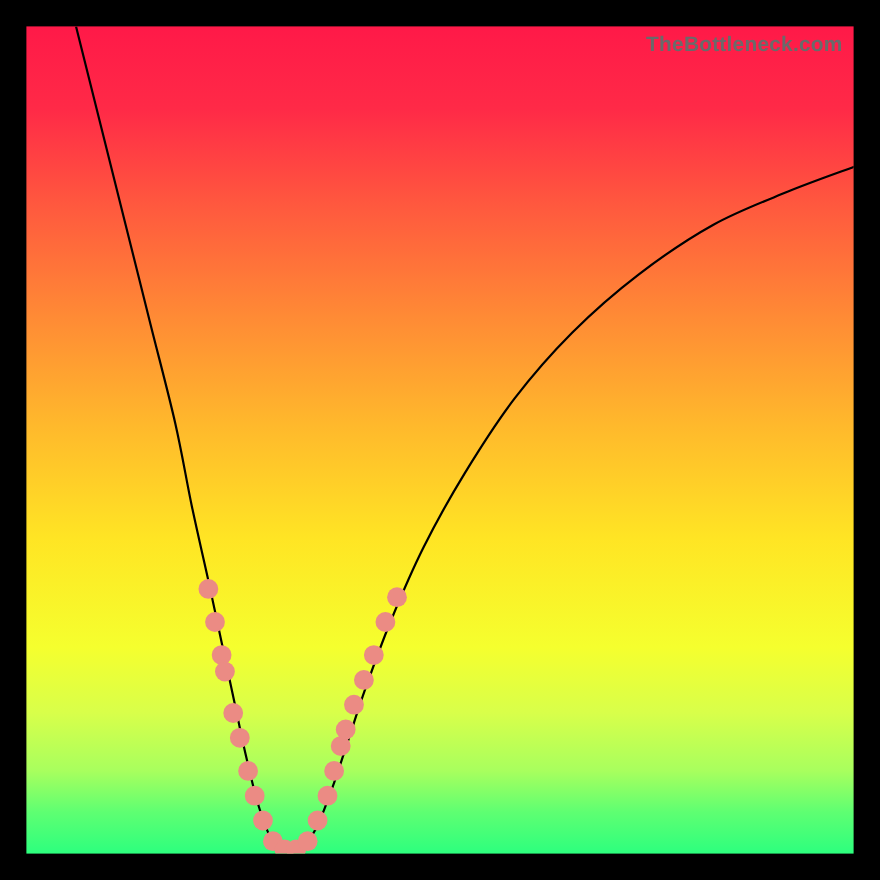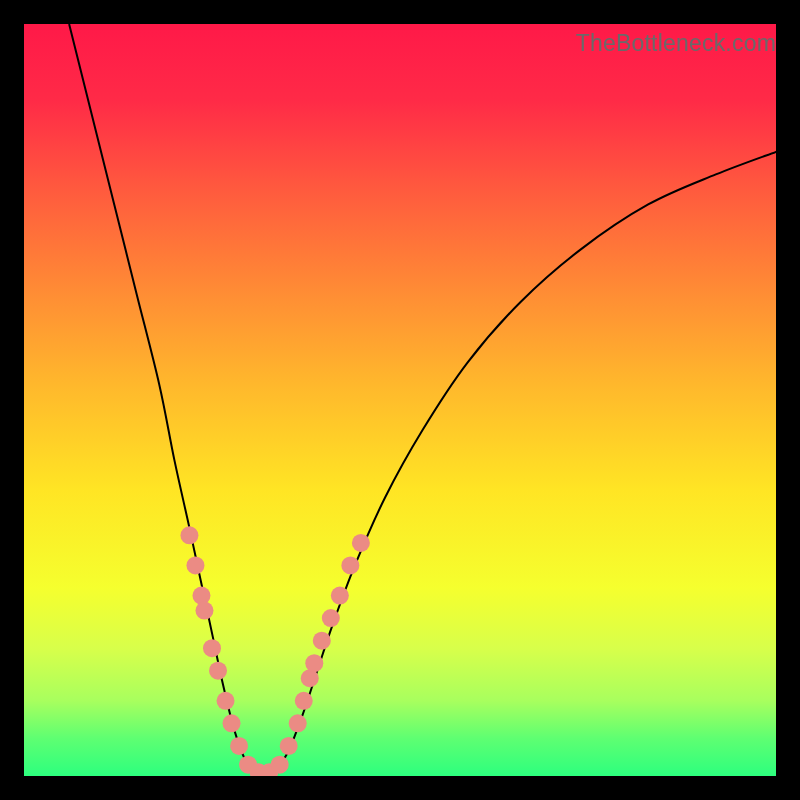--- a/index.html
+++ b/index.html
@@ -25,24 +25,24 @@
       #ffe524 62%,
       #f5ff2e 75%,
       #d8ff4a 83%,
       #a8ff5e 90%,
       #5eff72 95%,
       #2dff7e 100%);
   }
   .attribution {
     position: absolute;
     top: 6px;
-    right: 0;
+    right: 10px;
     font-family: Arial, Helvetica, sans-serif;
-    font-size: 23px;
-    font-weight: 400;
+    font-size: 19px;
+    font-weight: 700;
     color: #6a6a6a;
     letter-spacing: 0.2px;
   }
   svg.curve {
     position: absolute;
     left: 0; top: 0;
     width: 752px;
     height: 752px;
   }
   .curve-path {

